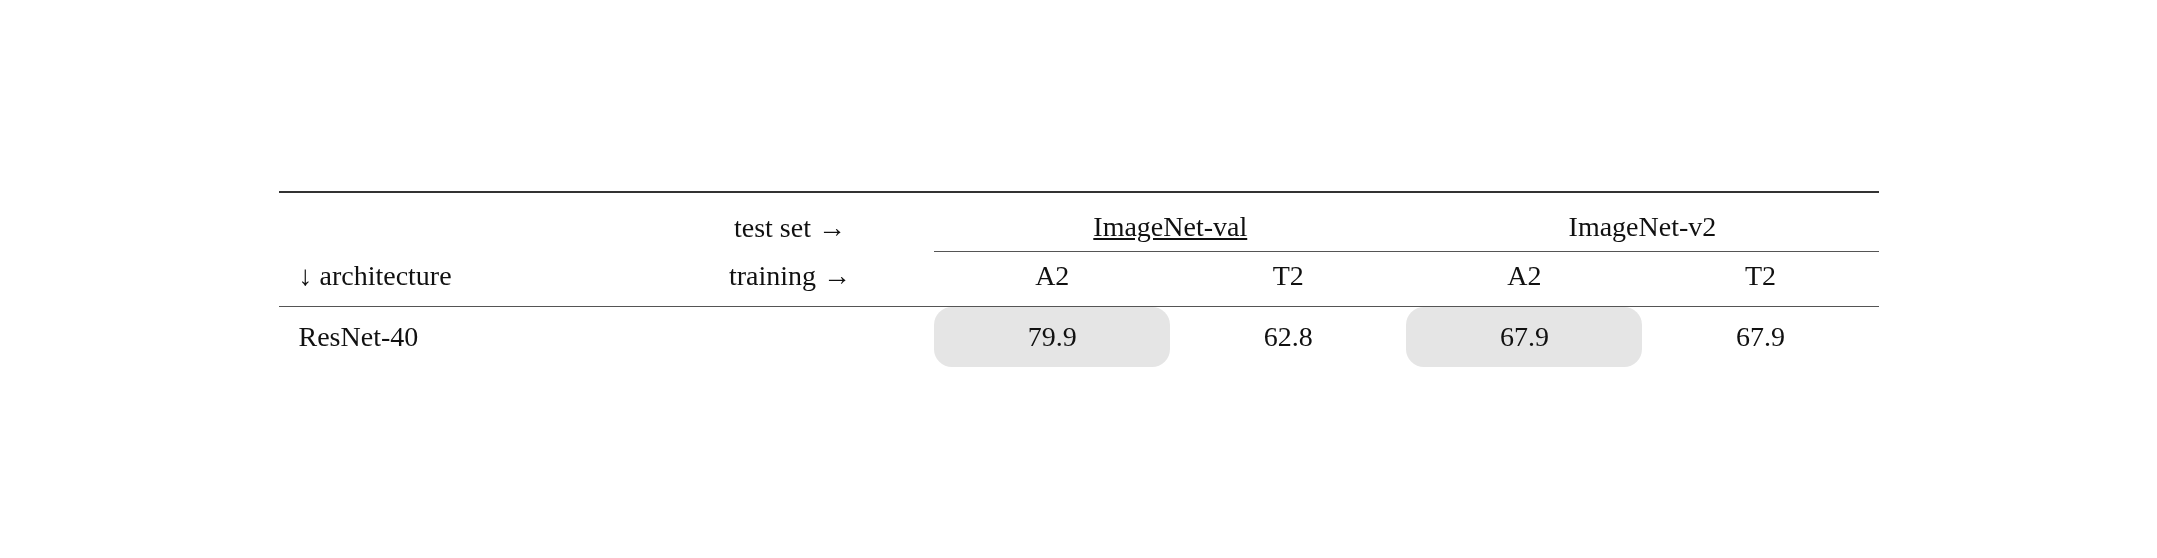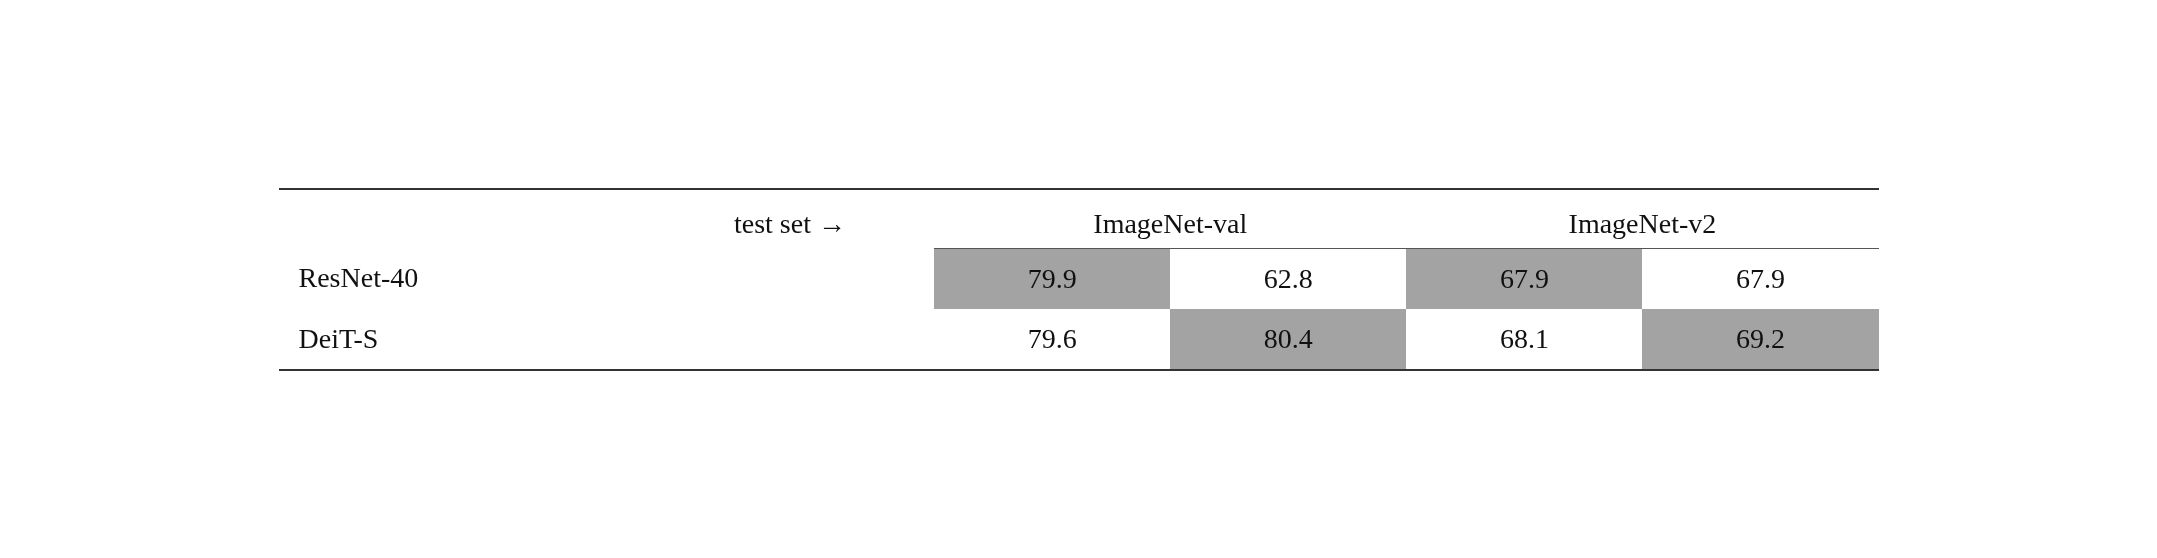--- a/index.html
+++ b/index.html
@@ -61,28 +61,30 @@
       width: 260px;
     }
 
     .col-training {
       text-align: center !important;
       width: 220px;
     }
 
     .imagenet-val-header {
       border-bottom: 1.5px solid #555;
+      text-decoration: underline;
     }
 
     .imagenet-v2-header {
       border-bottom: 1.5px solid #555;
     }
 
     .highlight-blue {
-      background-color: #a3a3a3;
+      background-color: #e5e5e5;
+      border-radius: 18px;
     }
 
     .group-header {
       text-align: center;
     }
 
     td.left-align {
       text-align: left;
     }
   </style>
@@ -103,34 +105,34 @@
 
     <thead>
 
       <tr class="header-row-1 top-border">
         <td></td>
         <td class="col-training">test set →</td>
         <td colspan="2" class="group-header imagenet-val-header">ImageNet-val</td>
         <td colspan="2" class="group-header imagenet-v2-header">ImageNet-v2</td>
       </tr>
 
+      <tr class="header-row-2">
+        <td class="col-arch left-align">↓  architecture</td>
+        <td class="col-training">training →</td>
+        <td>A2</td>
+        <td>T2</td>
+        <td>A2</td>
+        <td>T2</td>
+      </tr>
     </thead>
 
     <tbody id="table-body">
     <tr class="data-row">
           <td class="col-arch left-align">ResNet-40</td>
           <td class="col-training"></td>
           <td class="highlight-blue">79.9</td>
           <td>62.8</td>
           <td class="highlight-blue">67.9</td>
           <td>67.9</td>
         </tr>
-        <tr class="data-row bottom-border">
-          <td class="col-arch left-align">DeiT-S</td>
-          <td class="col-training"></td>
-          <td>79.6</td>
-          <td class="highlight-blue">80.4</td>
-          <td>68.1</td>
-          <td class="highlight-blue">69.2</td>
-        </tr>
       </tbody>
   </table>
 </div>
 
 </body></html>

